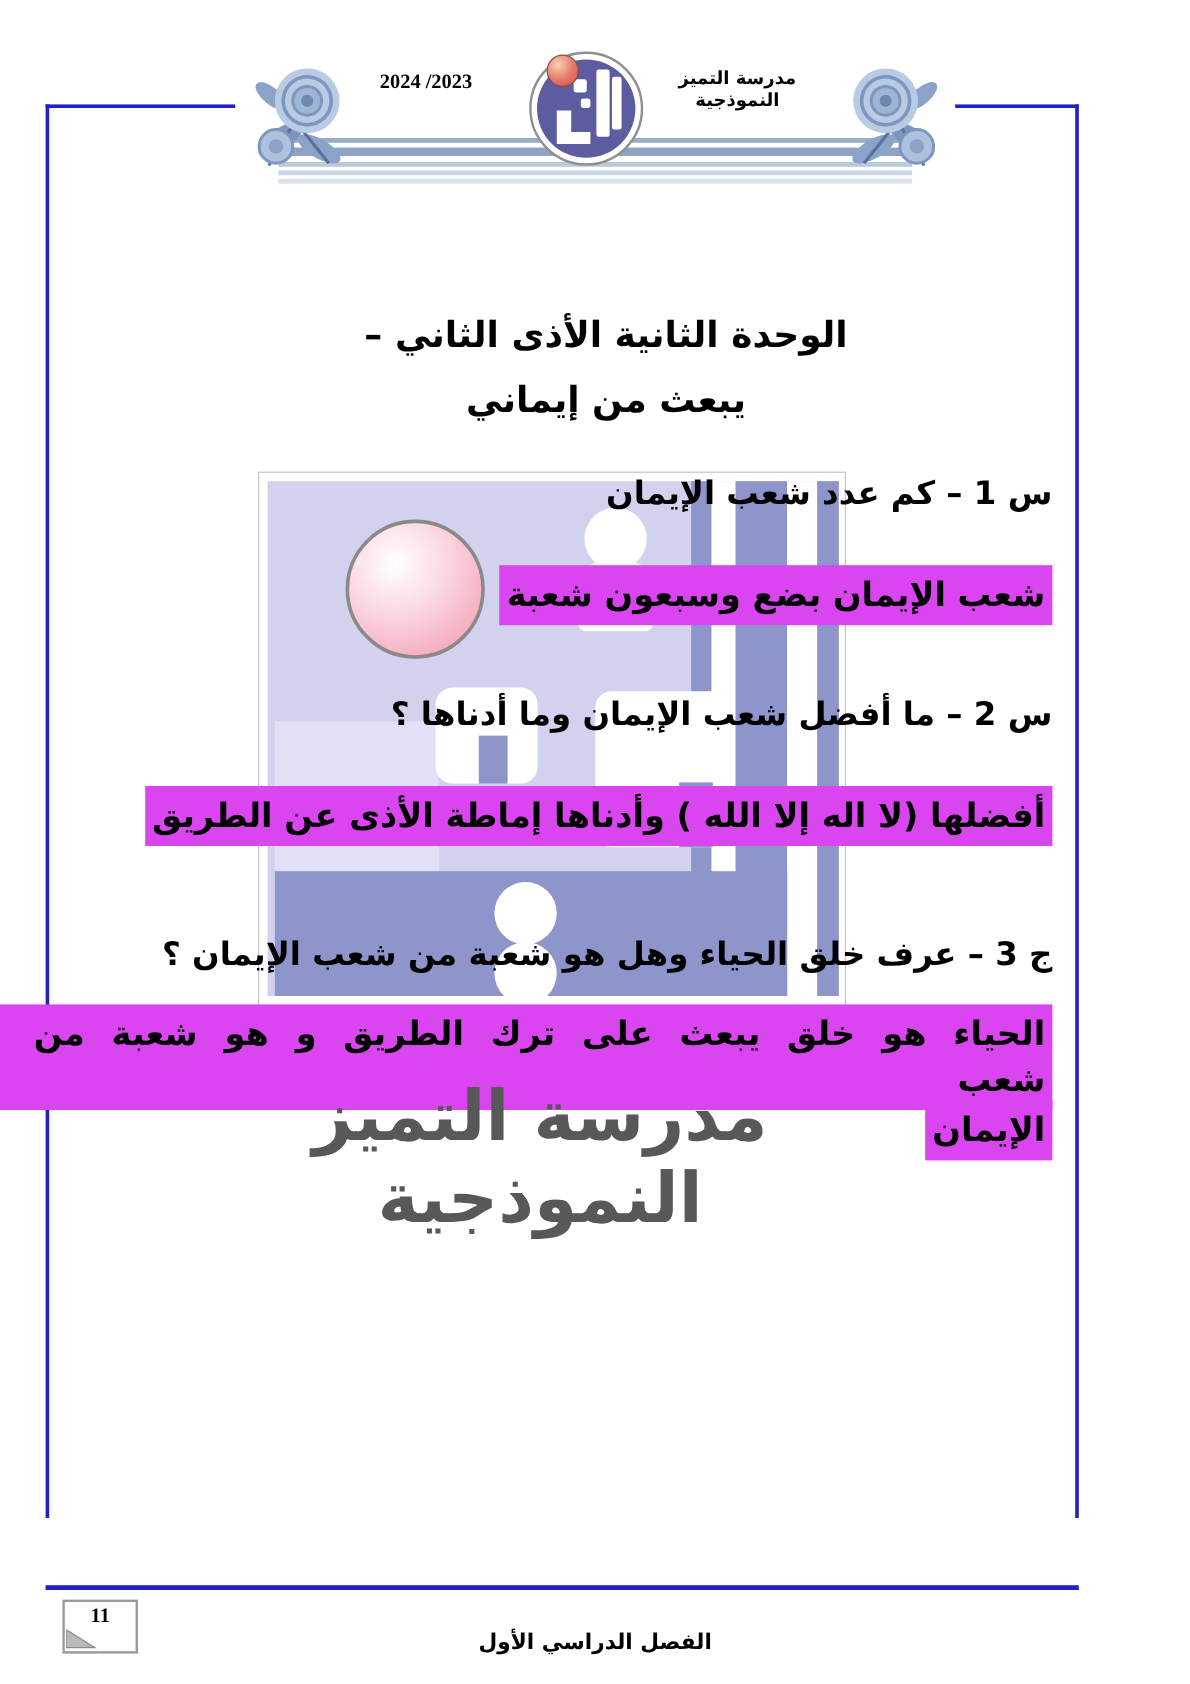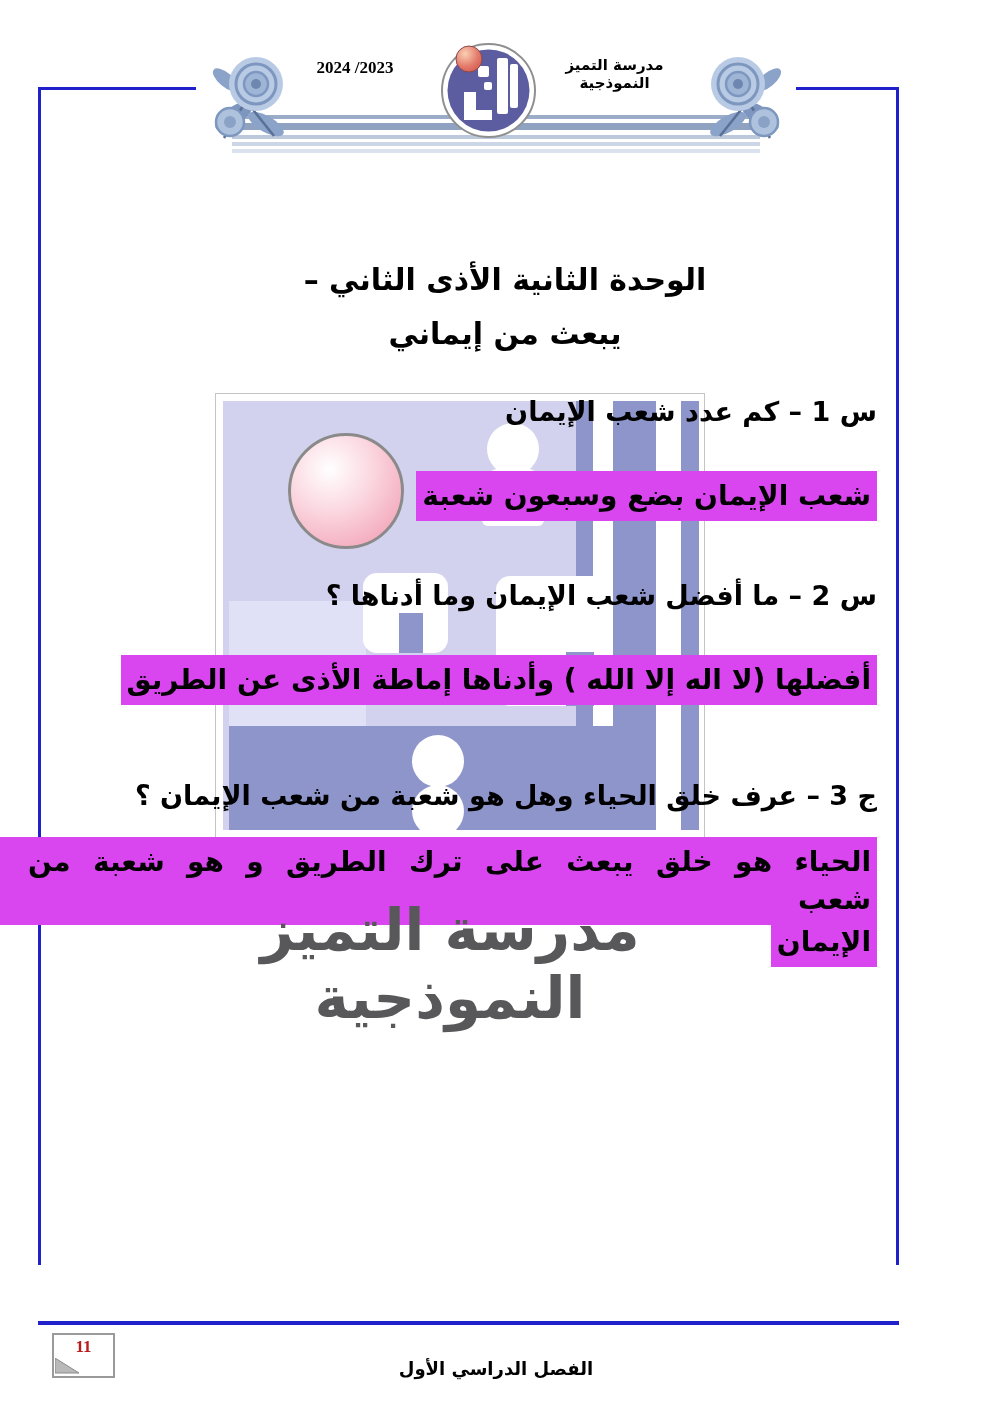--- a/index.html
+++ b/index.html
@@ -59,21 +59,21 @@
   .aline{position:absolute;right:115px;text-align:right;font-size:28px;z-index:2;}
   .aline .hl{display:inline-block;background:#d946ef;padding:6px 6px;line-height:38px;}
   .a1{top:471px;} .a2{top:655px;} .a3{top:837px;} .a3b{top:917px;}
   .a3 .hl{word-spacing:0.45em;}
   .big-name{position:absolute;left:130px;top:896px;width:640px;text-align:center;direction:rtl;
       font-size:58px;font-weight:bold;color:#58585a;letter-spacing:-1px;z-index:2;}
   
   .page-num-box{position:absolute;left:52px;top:1333px;width:63px;height:45px;background:#fff;
       border:2px solid #9a9a9a;box-sizing:border-box;}
   .page-num{position:absolute;left:0;right:0;top:2px;text-align:center;
-      font-family:"Liberation Serif","DejaVu Serif",serif;font-weight:bold;font-size:17px;color:#b91c1c;}
+      font-family:"Liberation Serif","DejaVu Serif",serif;font-weight:bold;font-size:17px;color:#000000;}
   .fold{position:absolute;left:1px;bottom:1px;width:26px;height:17px;}
   .footer-text{position:absolute;left:0;top:1334px;width:992px;text-align:center;direction:rtl;
       font-weight:bold;font-size:18px;color:#000;margin-top:24px;}
 </style>
 </head>
 <body>
 
 <div class="page">
 
   <div class="page-border"></div>

